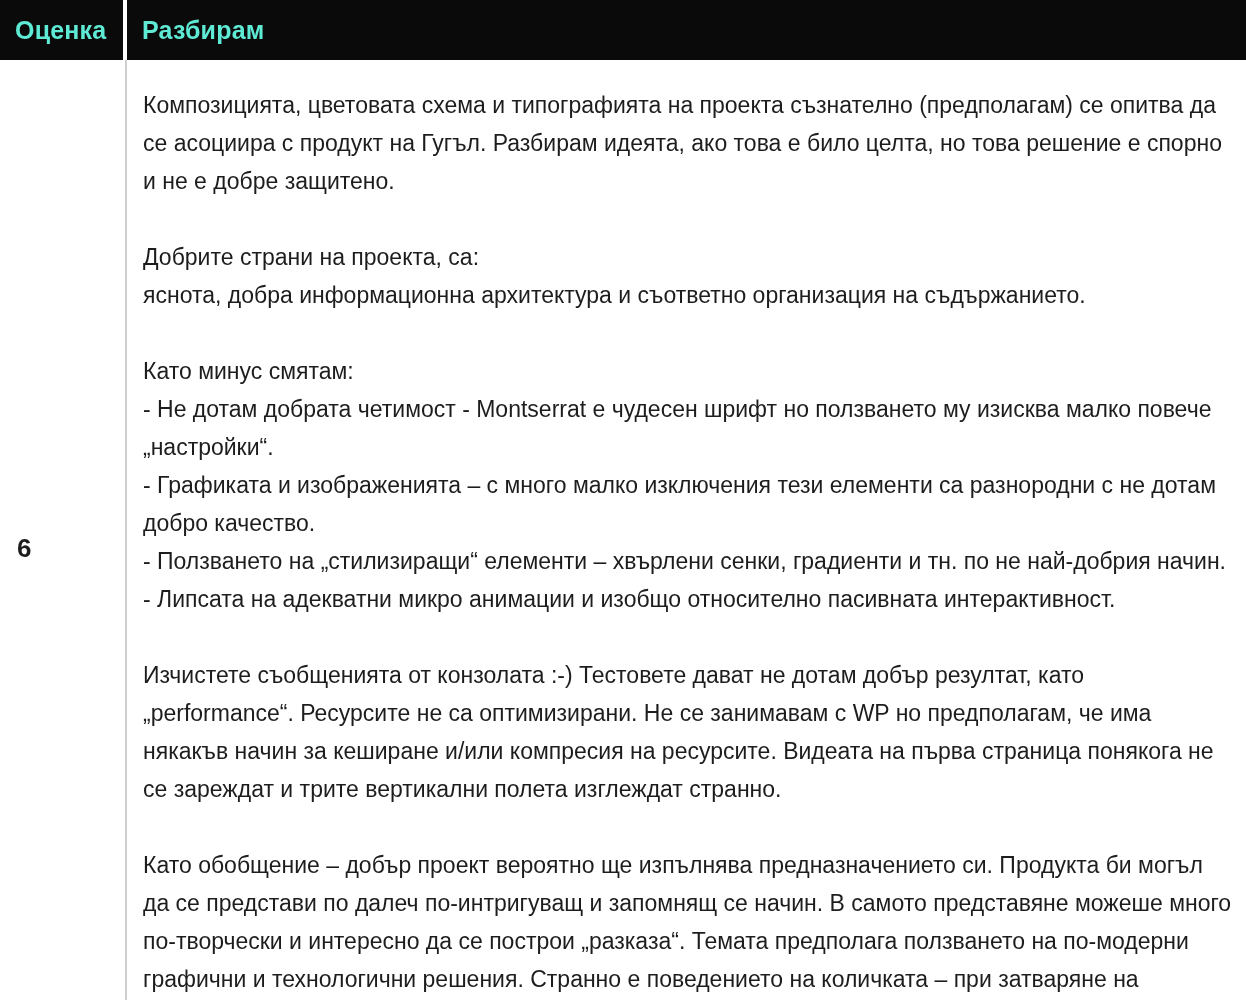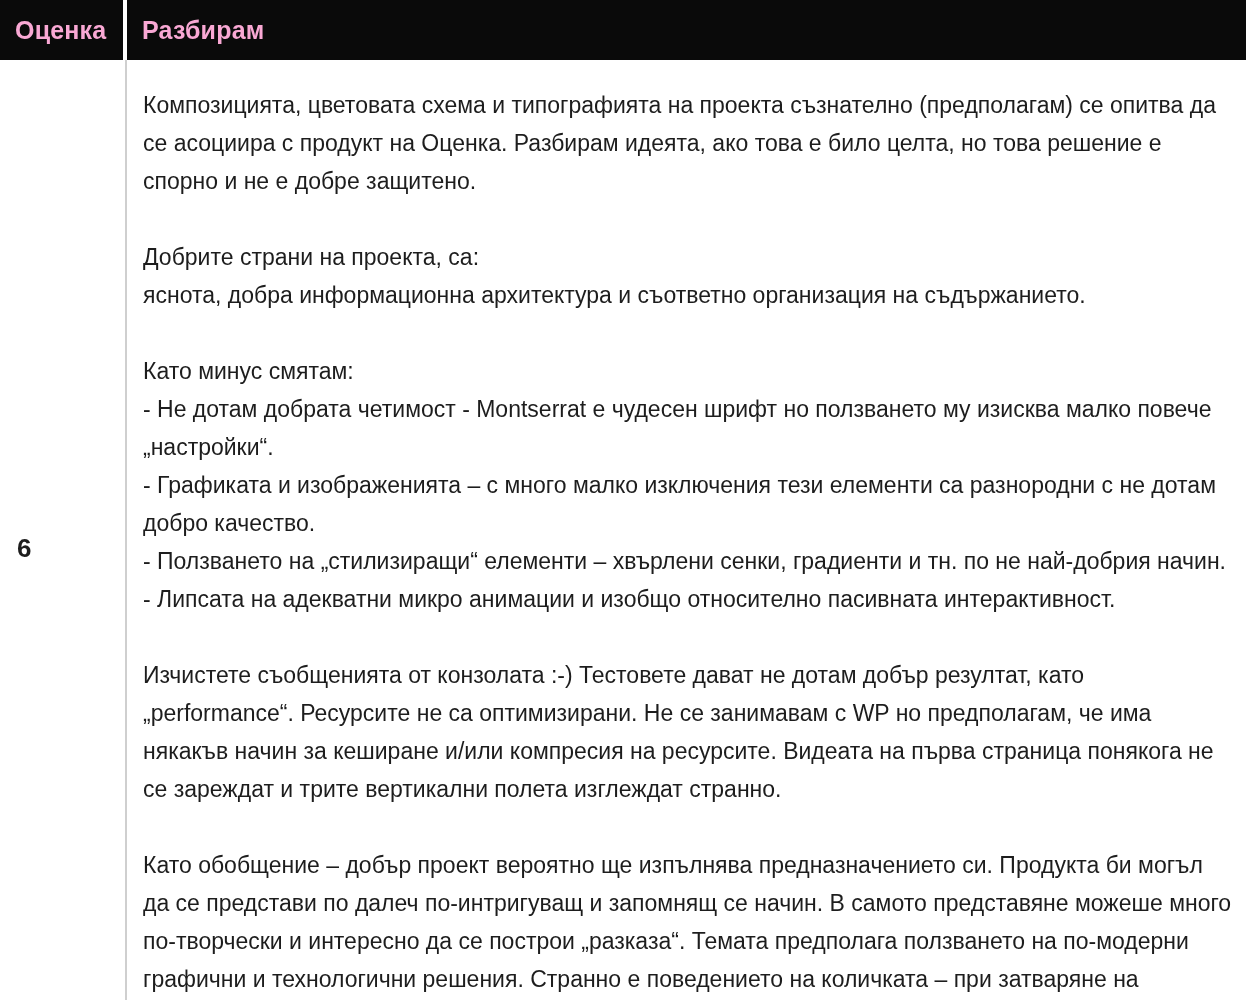--- a/index.html
+++ b/index.html
@@ -22,21 +22,21 @@
     table-layout: fixed;
   }
   table.review-table col.col-score { width: 127px; }
   table.review-table th, table.review-table td {
     box-sizing: border-box;
     margin: 0;
   }
   
   th.hdr {
     background: #0a0a0a;
-    color: #f9a8d4;
+    color: #5eead4;
     font-size: 25px;
     font-weight: bold;
     text-align: left;
     height: 60px;
     vertical-align: middle;
     padding: 0 10px 0 15px;
     letter-spacing: 0.2px;
   }
   th.hdr-score {
     border-right: 4px solid #ffffff;
@@ -79,21 +79,21 @@
         <th class="hdr hdr-score">Оценка</th>
         <th class="hdr hdr-comment">Разбирам</th>
       </tr>
     </thead>
     <tbody>
       <tr>
         <td class="score-cell">
           <span>6</span>
         </td>
         <td class="comment-cell">
-          <p class="comment-par">Композицията, цветовата схема и типографията на проекта съзнателно (предполагам) се опитва да се асоциира с продукт на Оценка. Разбирам идеята, ако това е било целта, но това решение е спорно и не е добре защитено.</p>
+          <p class="comment-par">Композицията, цветовата схема и типографията на проекта съзнателно (предполагам) се опитва да се асоциира с продукт на Гугъл. Разбирам идеята, ако това е било целта, но това решение е спорно и не е добре защитено.</p>
           <p class="comment-par">Добрите страни на проекта, са:
 яснота, добра информационна архитектура и съответно организация на съдържанието.</p>
           <p class="comment-par">Като минус смятам:
 - Не дотам добрата четимост - Montserrat е чудесен шрифт но ползването му изисква малко повече „настройки“.
 - Графиката и изображенията – с много малко изключения тези елементи са разнородни с не дотам добро качество.
 - Ползването на „стилизиращи“ елементи – хвърлени сенки, градиенти и тн. по не най-добрия начин.
 - Липсата на адекватни микро анимации и изобщо относително пасивната интерактивност.</p>
           <p class="comment-par">Изчистете съобщенията от конзолата :-) Тестовете дават не дотам добър резултат, като „performance“. Ресурсите не са оптимизирани. Не се занимавам с WP но предполагам, че има някакъв начин за кеширане и/или компресия на ресурсите. Видеата на първа страница понякога не се зареждат и трите вертикални полета изглеждат странно.</p>
           <p class="comment-par">Като обобщение – добър проект вероятно ще изпълнява предназначението си. Продукта би могъл да се представи по далеч по-интригуващ и запомнящ се начин. В самото представяне можеше много по-творчески и интересно да се построи „разказа“. Темата предполага ползването на по-модерни графични и технологични решения. Странно е поведението на количката – при затваряне на съобщението за куките се добавя продукт в нея.</p>
         </td>

